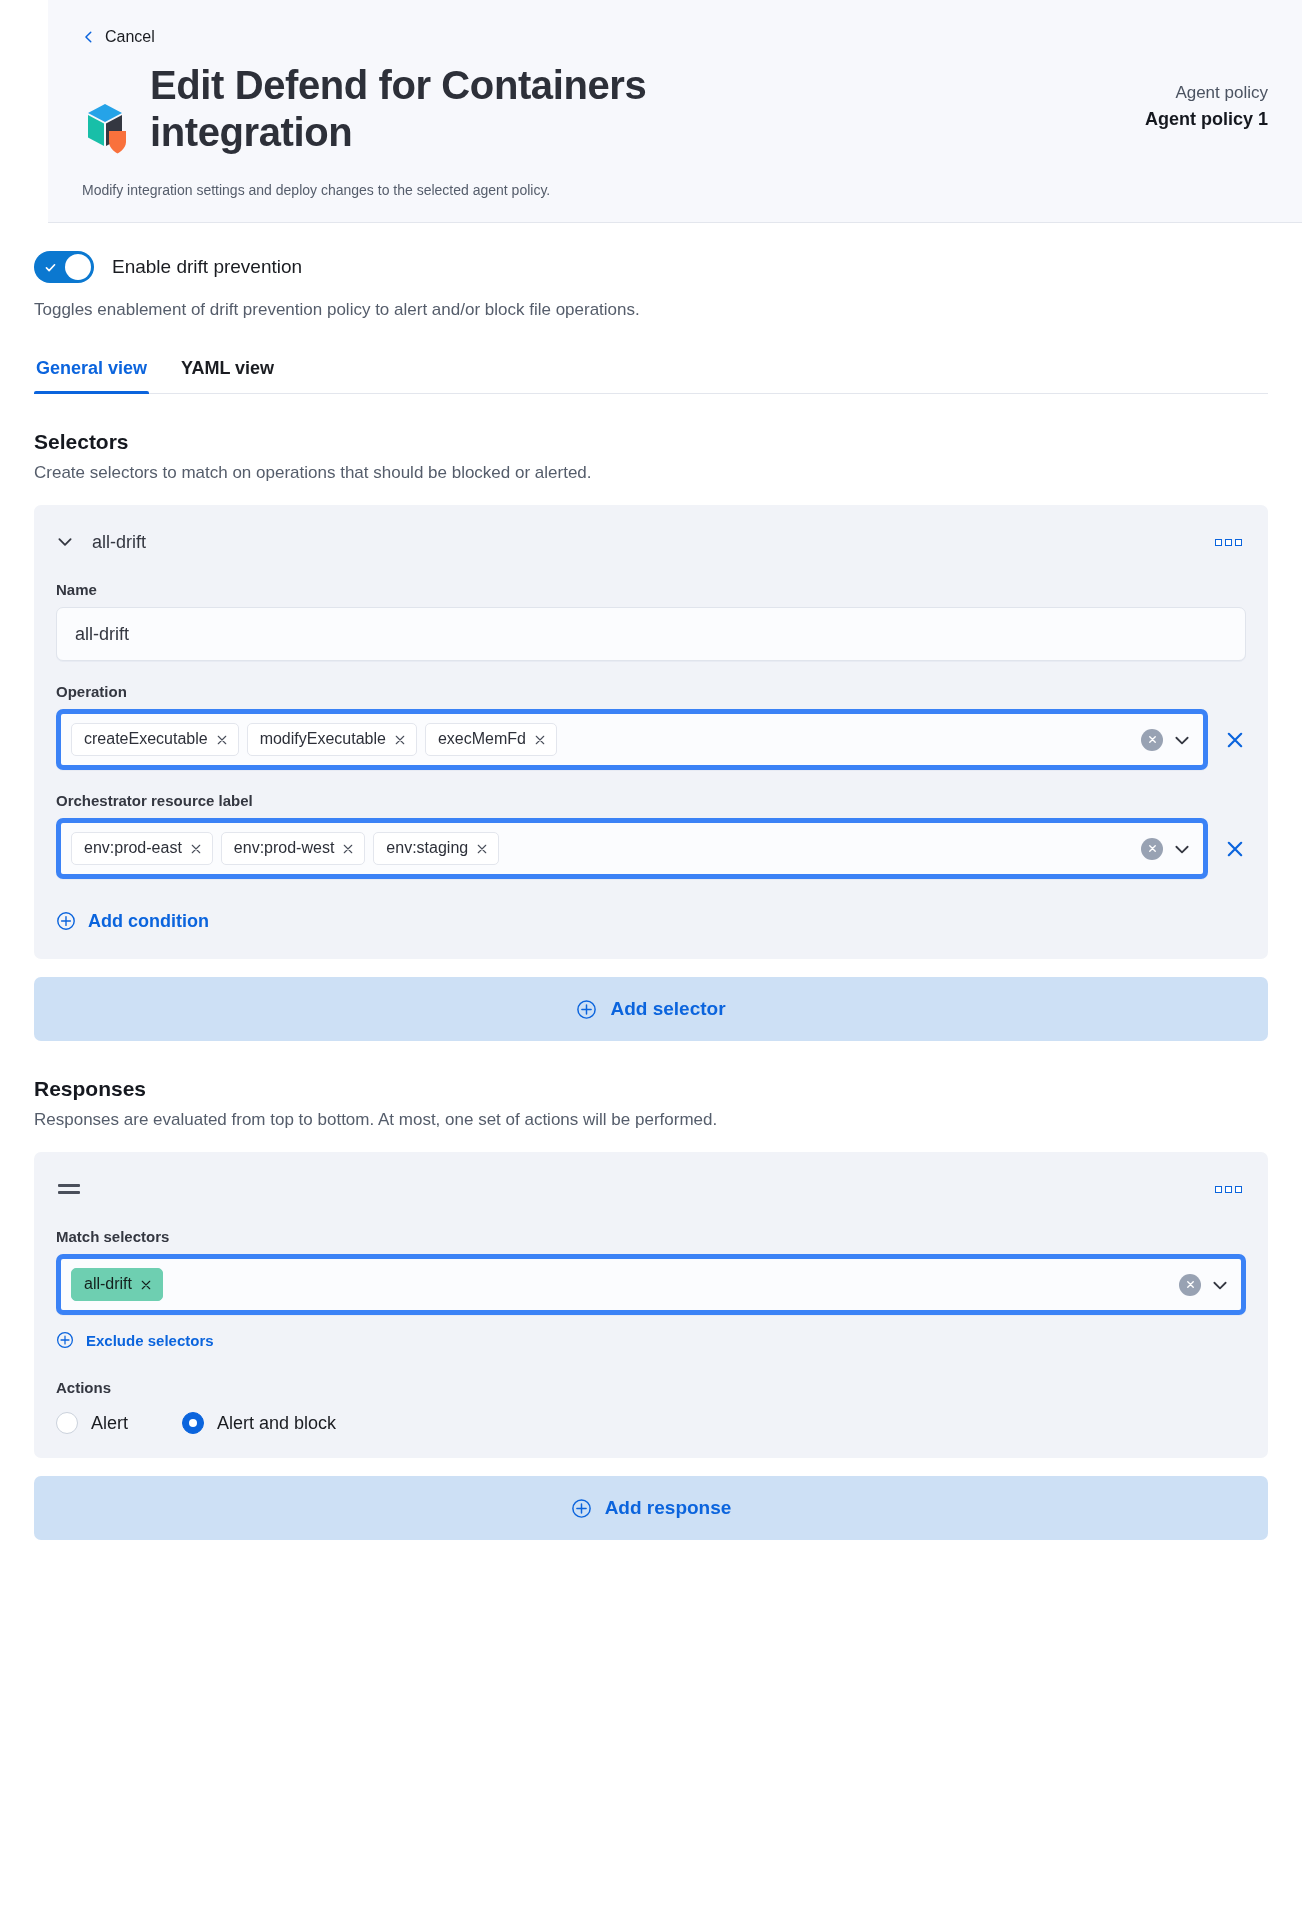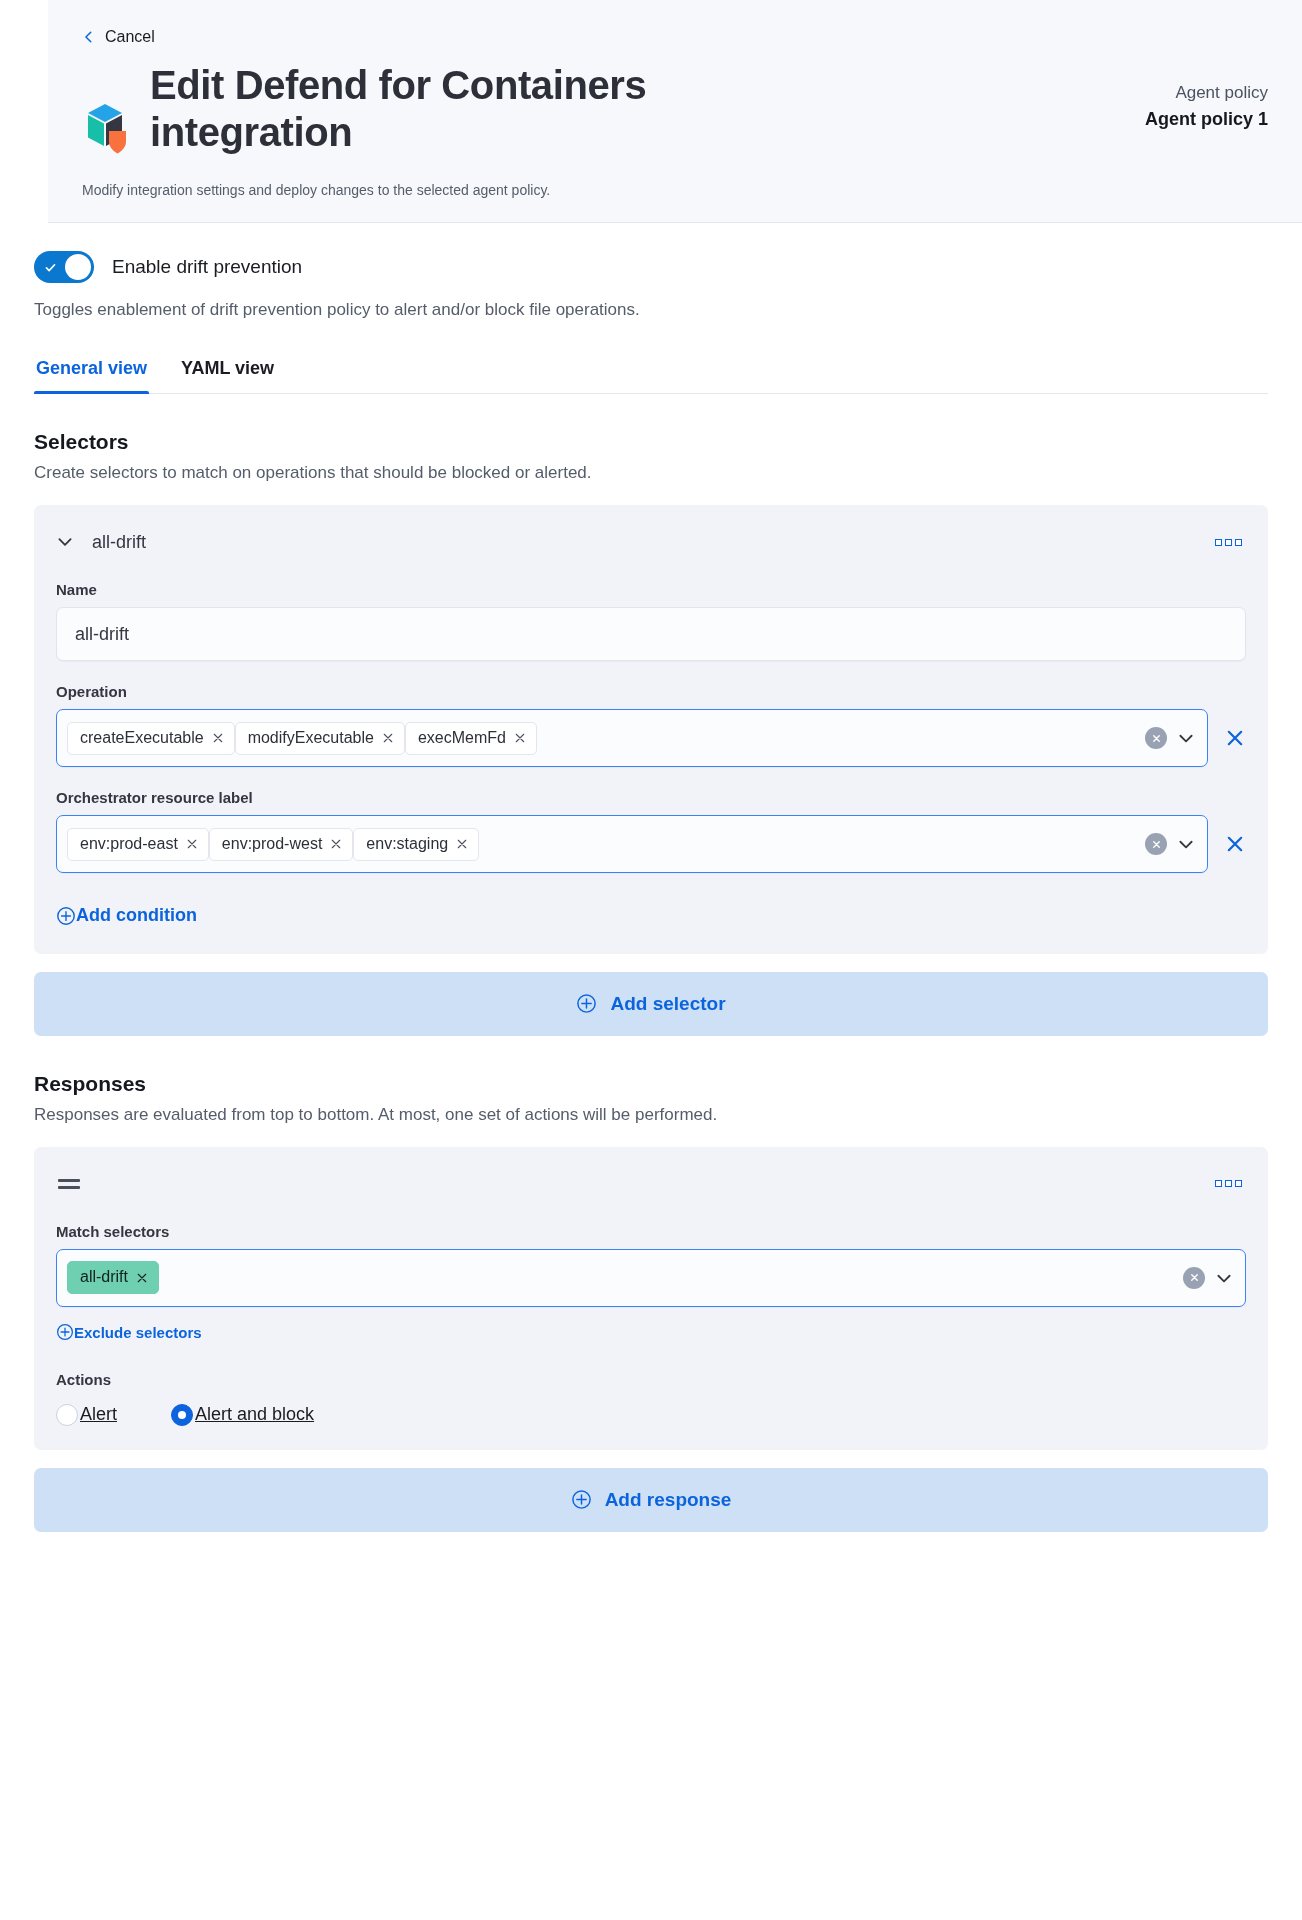--- a/index.html
+++ b/index.html
@@ -244,26 +244,27 @@
 
   .combo-row {
     display: flex;
     align-items: center;
     gap: 16px;
   }
   .combobox {
     flex: 1 1 auto;
     min-height: 58px;
     background: #fbfcfe;
-    border: 1px solid #3b82f6;
+    border: 5px solid #3b82f6;
     border-radius: 7px;
     padding: 9px 66px 9px 10px;
     display: flex;
     flex-wrap: wrap;
     align-items: center;
+    gap: 8px;
     position: relative;
     box-shadow: 0 1px 0 rgba(15,39,118,0.04);
   }
   .pill {
     display: inline-flex;
     align-items: center;
     gap: 8px;
     background: #ffffff;
     border: 1px solid #e3e6ed;
     border-radius: 5px;
@@ -316,20 +317,21 @@
     width: 22px; height: 22px;
     color: #0b64dd;
     flex: 0 0 auto;
     display: inline-flex;
     cursor: pointer;
   }
 
   .link-btn {
     display: inline-flex;
     align-items: center;
+    gap: 12px;
     color: #0b64dd;
     font-size: 18px;
     font-weight: 700;
     background: none;
     border: none;
     padding: 0;
     cursor: pointer;
     font-family: inherit;
   }
   .link-btn .plus { width: 20px; height: 20px; display: inline-flex; }
@@ -360,25 +362,24 @@
   
   .radio-row {
     margin-top: 16px;
     display: flex;
     align-items: center;
     gap: 54px;
   }
   .radio-item {
     display: flex;
     align-items: center;
-    gap: 2px;
+    gap: 13px;
     cursor: pointer;
     font-size: 18px;
     color: #1a1c21;
-    text-decoration: underline;
   }
   .radio {
     width: 22px; height: 22px;
     border-radius: 50%;
     border: 1px solid #cbd2dc;
     background: #ffffff;
     flex: 0 0 auto;
   }
   .radio.checked {
     background: #0b64dd;

